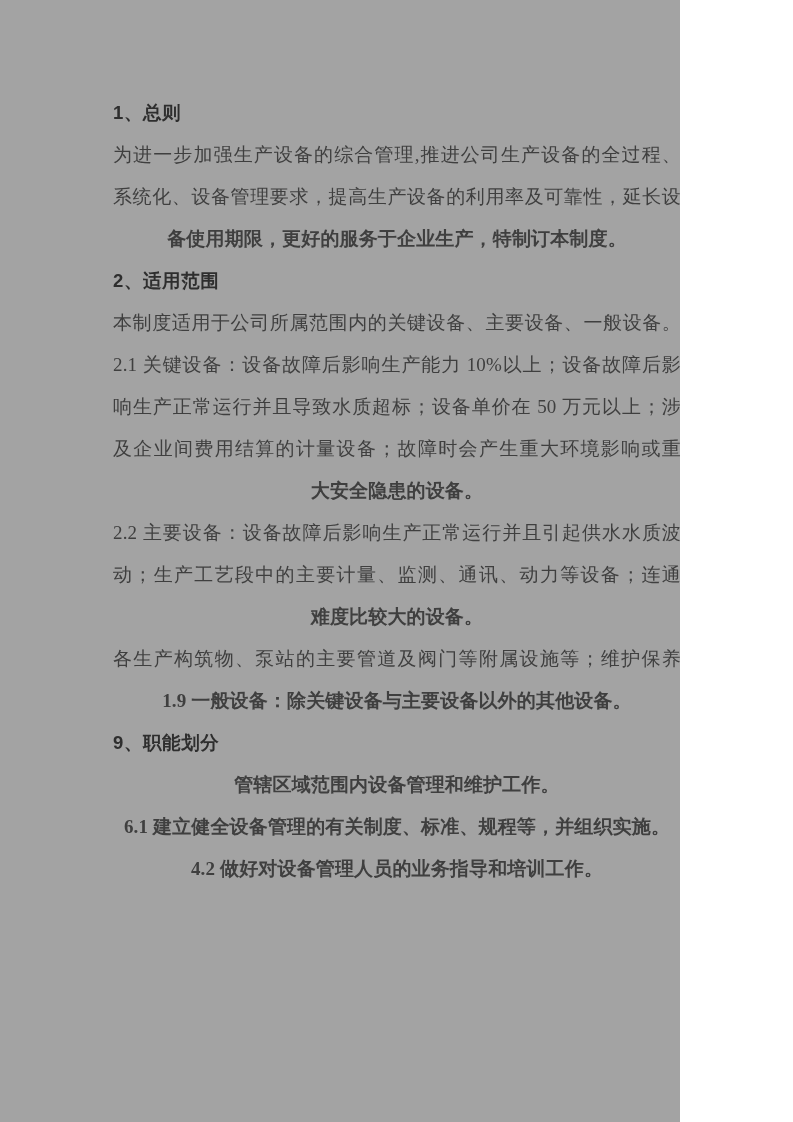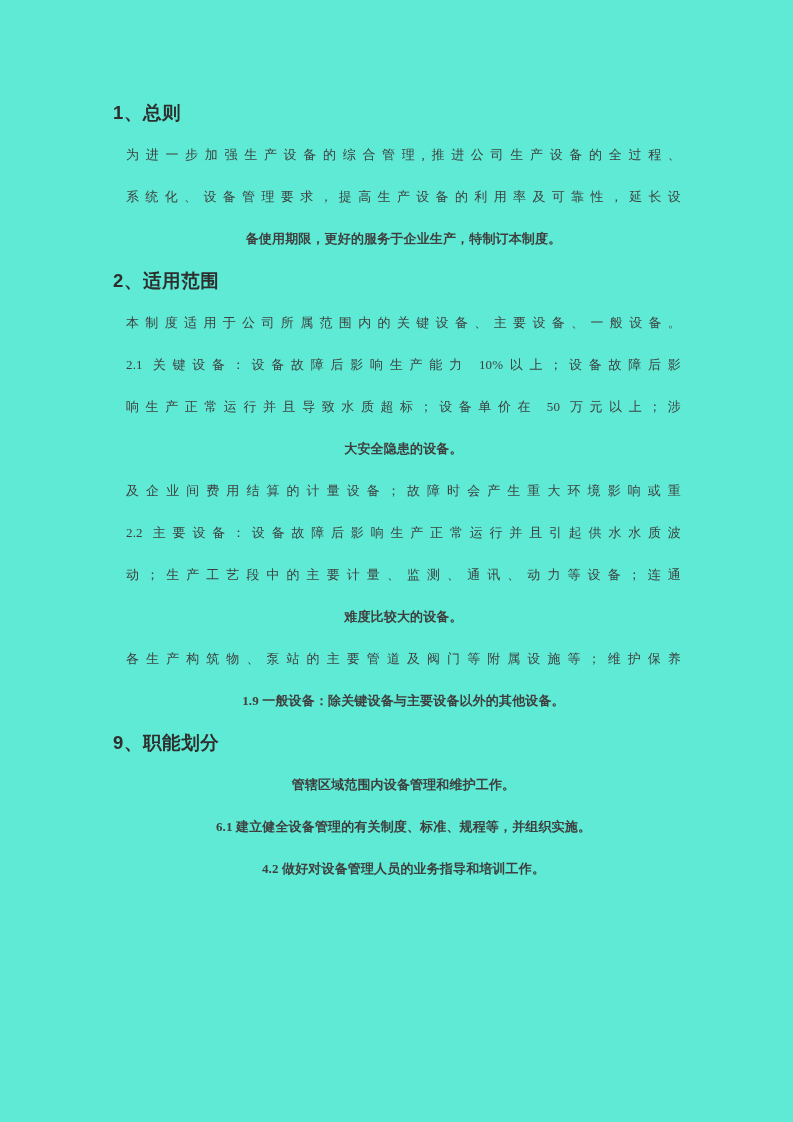--- a/index.html
+++ b/index.html
@@ -9,23 +9,23 @@
   }
   body {
     width: 793px;
     height: 1122px;
     font-family: "Liberation Serif", "DejaVu Serif", serif;
     color: #3c3c3c;
     -webkit-font-smoothing: antialiased;
   }
   .page {
     position: relative;
-    width: 793px;
+    width: 680px;
     height: 1122px;
-    background: #5eead4;
+    background: #a3a3a3;
     box-sizing: border-box;
     overflow: hidden;
   }
   .content {
     position: absolute;
     left: 113px;
     top: 92px;
     width: 568px;
   }
   .block {
@@ -34,28 +34,27 @@
   .heading {
     font-family: "Liberation Sans", "DejaVu Sans", sans-serif;
     font-weight: bold;
     font-size: 18.5px;
     line-height: 42px;
     color: #2e2e2e;
     letter-spacing: 0.6px;
     white-space: pre;
   }
   .para {
-    font-size: 13px;
+    font-size: 19px;
     line-height: 42px;
     color: #3f3f3f;
     text-align: justify;
     text-justify: inter-ideograph;
     letter-spacing: 0.15px;
     word-break: break-all;
-    margin-left: 13px;
   }
   
   .para > span.line {
     display: block;
   }
   .para .line.just {
     text-align: justify;
     text-align-last: justify;
   }
   .para .line.flow {
@@ -77,22 +76,22 @@
         <span class="line flow">备使用期限，更好的服务于企业生产，特制订本制度。</span>
       </div>
     </div>
 
     <div class="block">
       <div class="heading">2、适用范围</div>
       <div class="para">
         <span class="line just">本制度适用于公司所属范围内的关键设备、主要设备、一般设备。</span>
         <span class="line just">2.1 关键设备：设备故障后影响生产能力 10%以上；设备故障后影</span>
         <span class="line just">响生产正常运行并且导致水质超标；设备单价在 50 万元以上；涉</span>
+        <span class="line just">及企业间费用结算的计量设备；故障时会产生重大环境影响或重</span>
         <span class="line flow">大安全隐患的设备。</span>
-        <span class="line just">及企业间费用结算的计量设备；故障时会产生重大环境影响或重</span>
         <span class="line just">2.2 主要设备：设备故障后影响生产正常运行并且引起供水水质波</span>
         <span class="line just">动；生产工艺段中的主要计量、监测、通讯、动力等设备；连通</span>
         <span class="line flow">难度比较大的设备。</span>
         <span class="line just">各生产构筑物、泵站的主要管道及阀门等附属设施等；维护保养</span>
         <span class="line flow">1.9 一般设备：除关键设备与主要设备以外的其他设备。</span>
       </div>
     </div>
 
     <div class="block">
       <div class="heading">9、职能划分</div>

